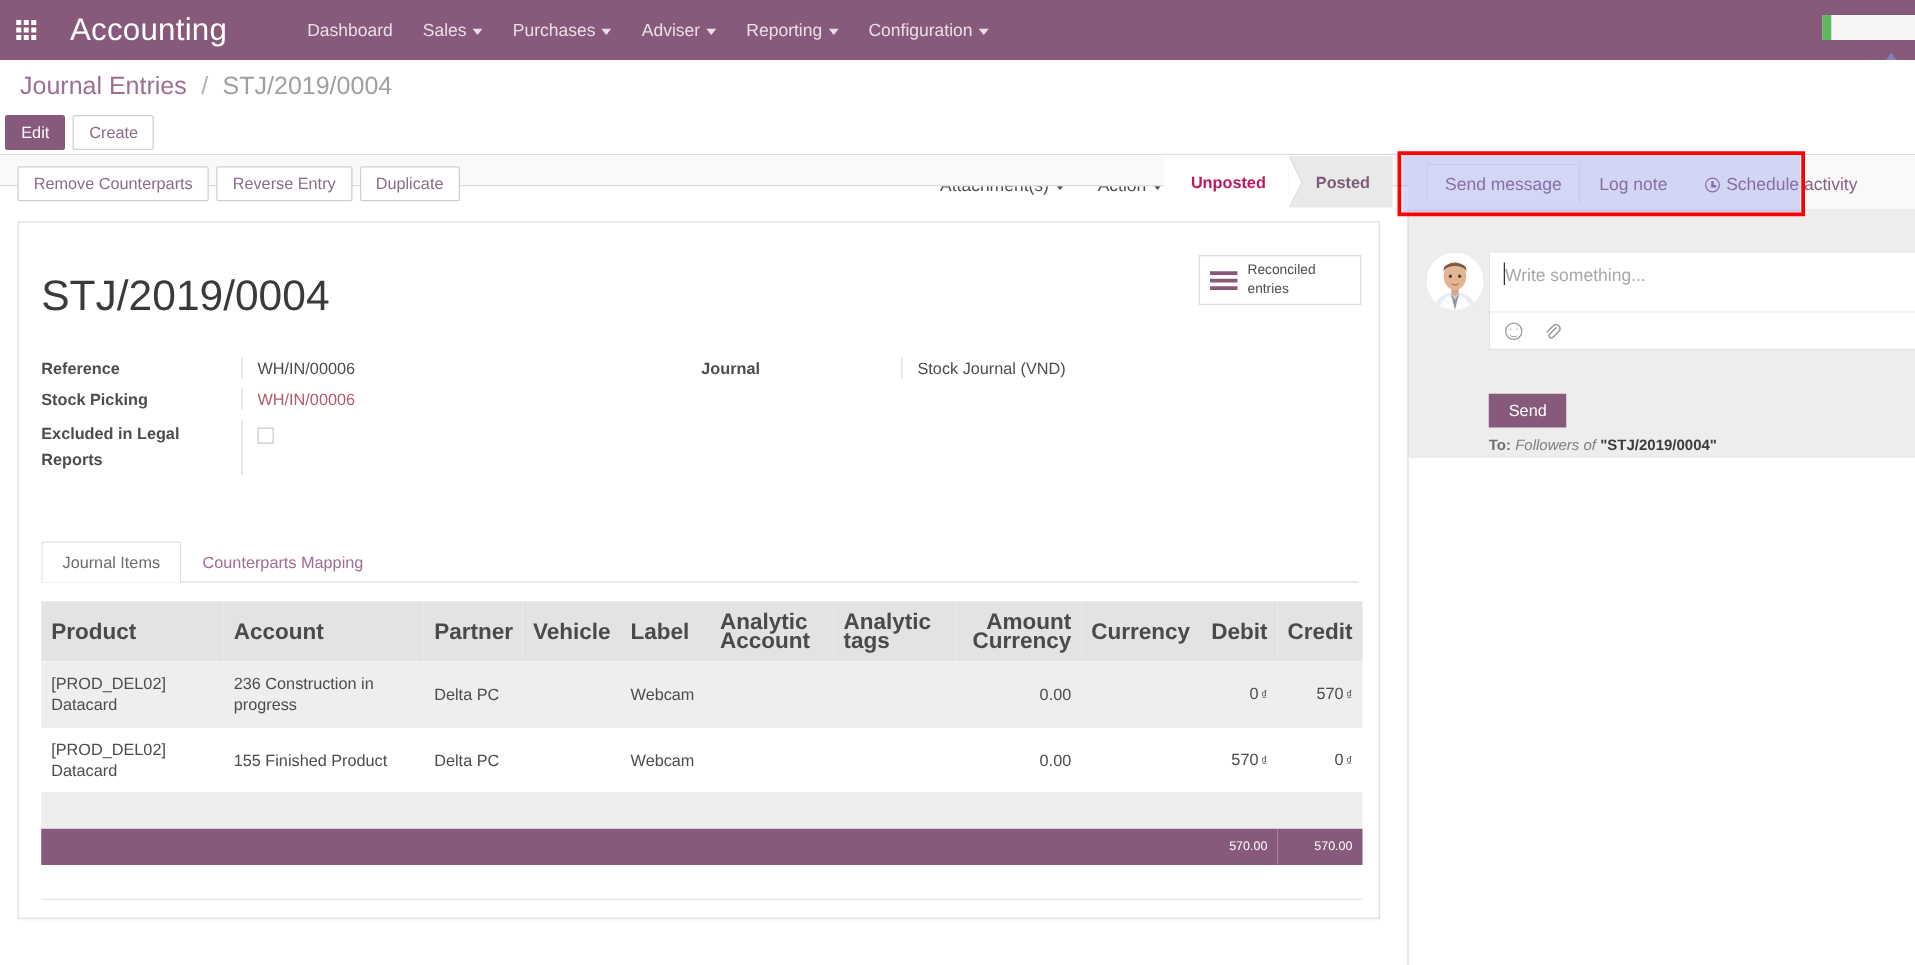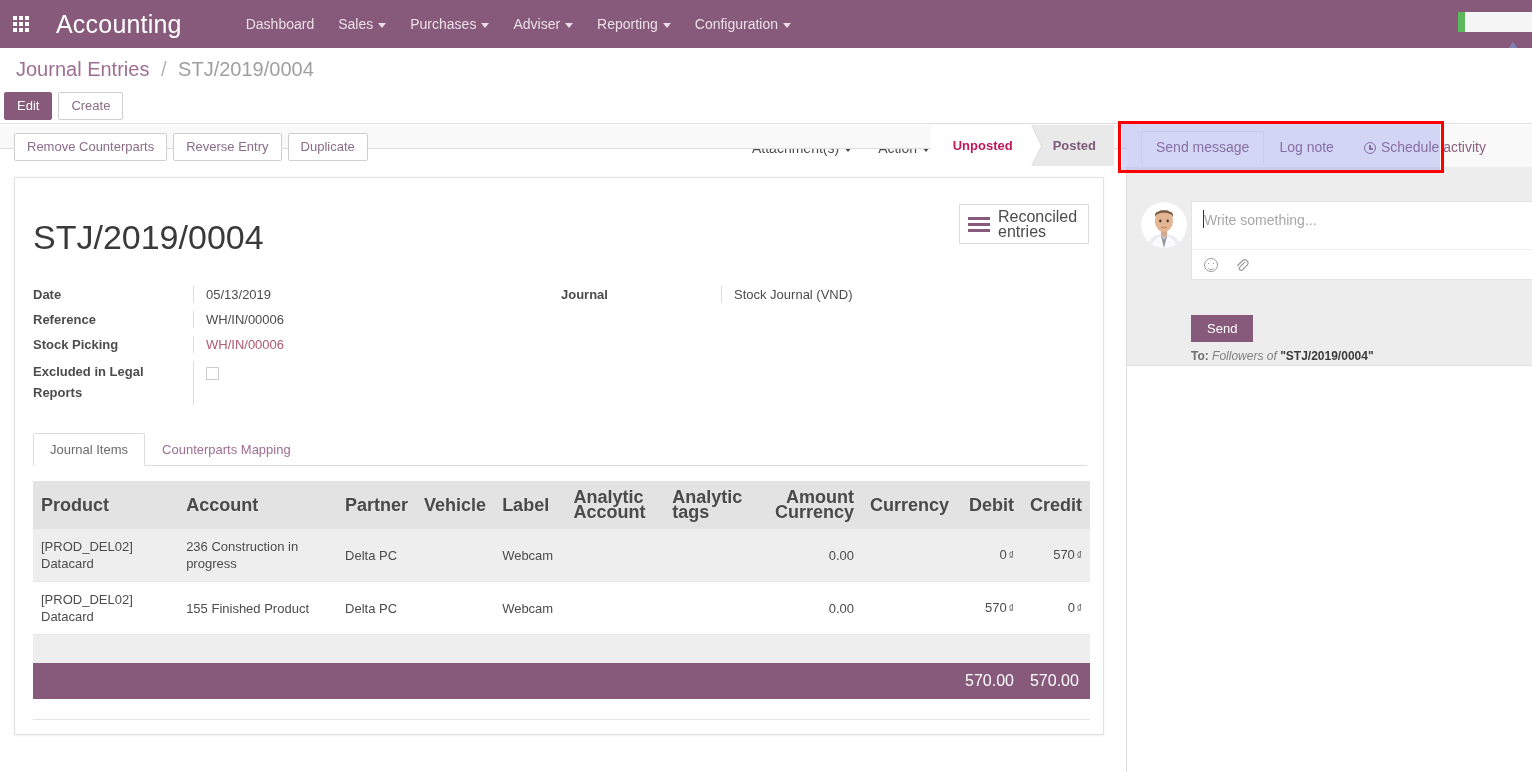--- a/index.html
+++ b/index.html
@@ -182,21 +182,21 @@
     width: 130px; height: 40px;
     border: 1px solid #dcdcdc;
     background: #ffffff;
     display: flex; align-items: center;
     padding: 0 8px;
     cursor: pointer;
   }
   .bars-icon { width: 22px; margin-right: 8px; flex: none; }
   .bars-icon i { display: block; height: 3px; background: #875a7b; margin: 3px 0; }
   #reconciled-btn .rb-label {
-    font-size: 16px; color: #4c4c4c; line-height: 15px;
+    font-size: 11px; color: #4c4c4c; line-height: 15px;
   }
 
   
   .fgroup { position: absolute; }
   .frow { display: flex; align-items: flex-start; margin-bottom: 8px; }
   .flabel {
     width: 160px; flex: none;
     font-weight: bold; color: #4c4c4c; font-size: 13px;
     line-height: 17px;
     padding-right: 8px;
@@ -267,22 +267,22 @@
     vertical-align: middle;
     line-height: 17px;
   }
   #jitable tbody tr.odd td { background: #eeeeee; }
   #jitable tbody td.num { text-align: right; }
   #jitable tbody tr.empty td { height: 28px; background: #eeeeee; border-bottom: none; }
   #jitable tfoot td {
     background: #875a7b;
     color: #ffffff;
     padding: 9px 8px;
-    text-align: left;
-    font-size: 16px;
+    text-align: right;
+    font-size: 10px;
   }
   .cur { font-size: 10px; margin-left: 2px; }
 
   #sheet-hr {
     position: absolute; left: 18px; bottom: 14px;
     width: 1057px; height: 1px; background: #e4e4e4;
   }
 
   
   #chatter {
@@ -497,24 +497,20 @@
           <i></i>
           <i></i>
         </span>
       <span class="rb-label">
         <span>Reconciled</span><br>
         <span>entries</span>
       </span>
     </div>
 
     <div class="fgroup" style="left:18px; top:108px; width:520px;">
-      <div class="frow">
-        <div class="flabel">Date</div>
-        <div class="fvalue">05/13/2019</div>
-      </div>
       <div class="frow">
         <div class="flabel">Reference</div>
         <div class="fvalue">WH/IN/00006</div>
       </div>
       <div class="frow">
         <div class="flabel">Stock Picking</div>
         <div class="fvalue link">WH/IN/00006</div>
       </div>
       <div class="frow">
         <div class="flabel" style="line-height:21px;">Excluded in Legal Reports</div>

